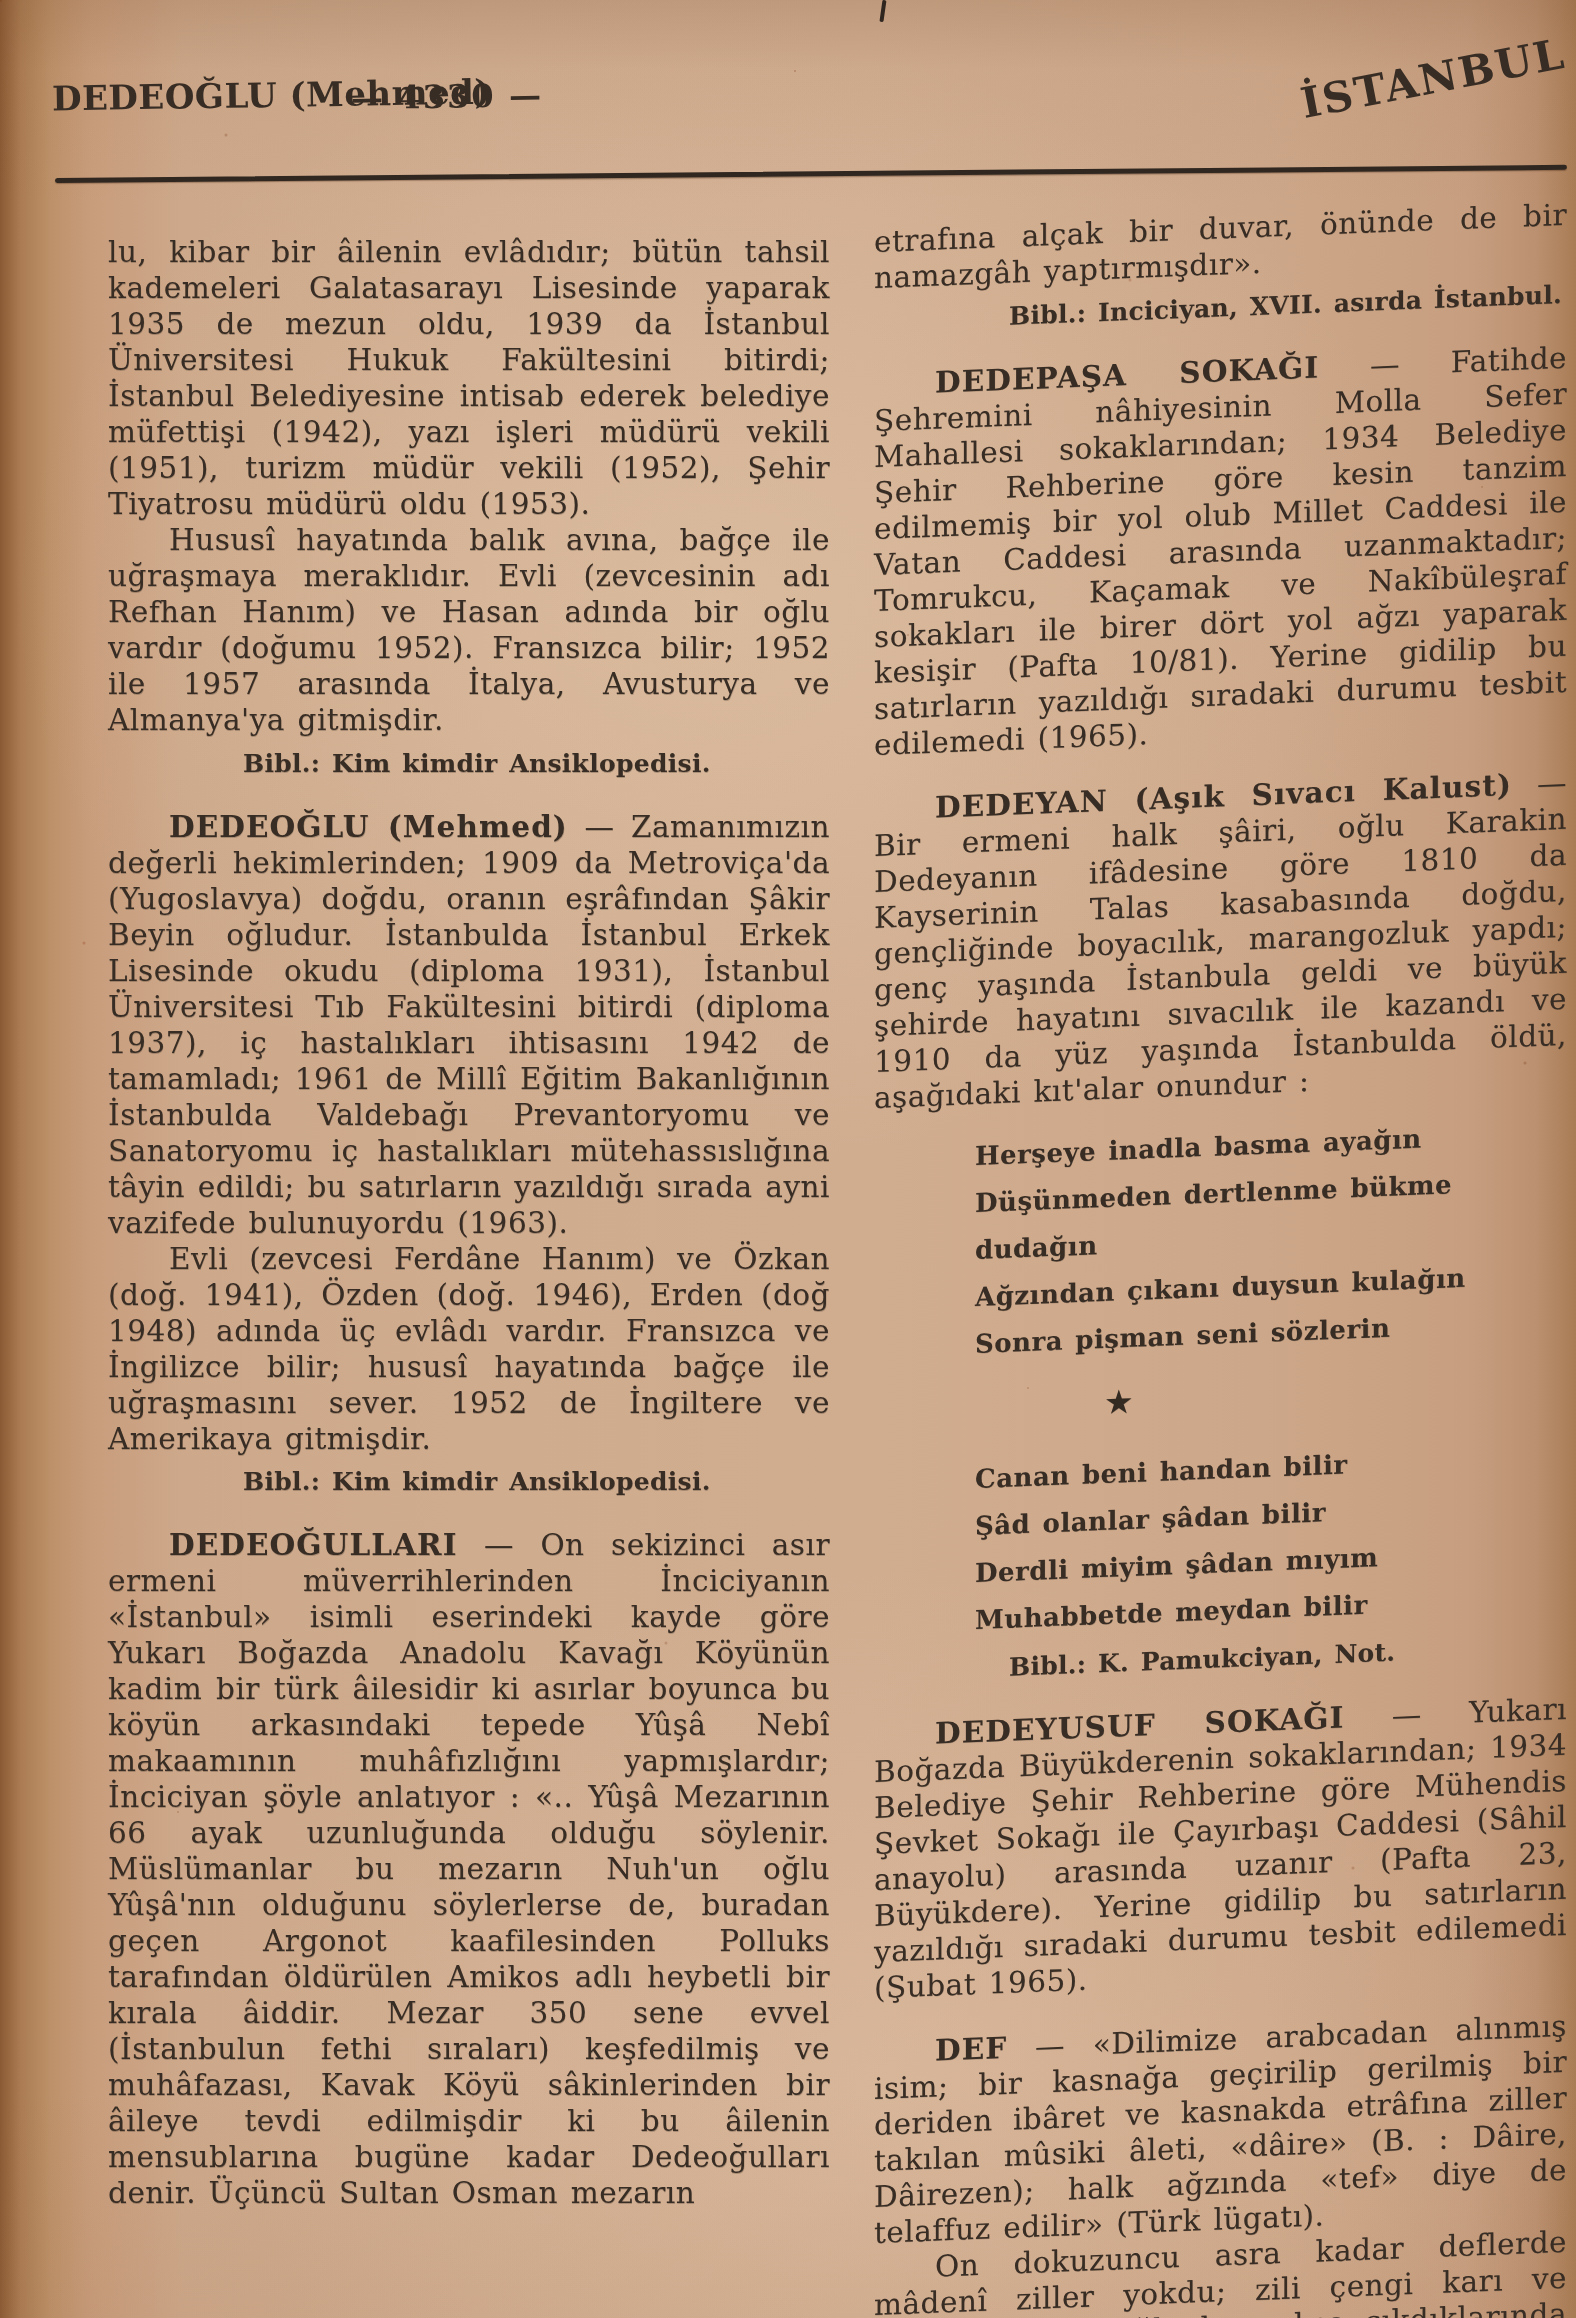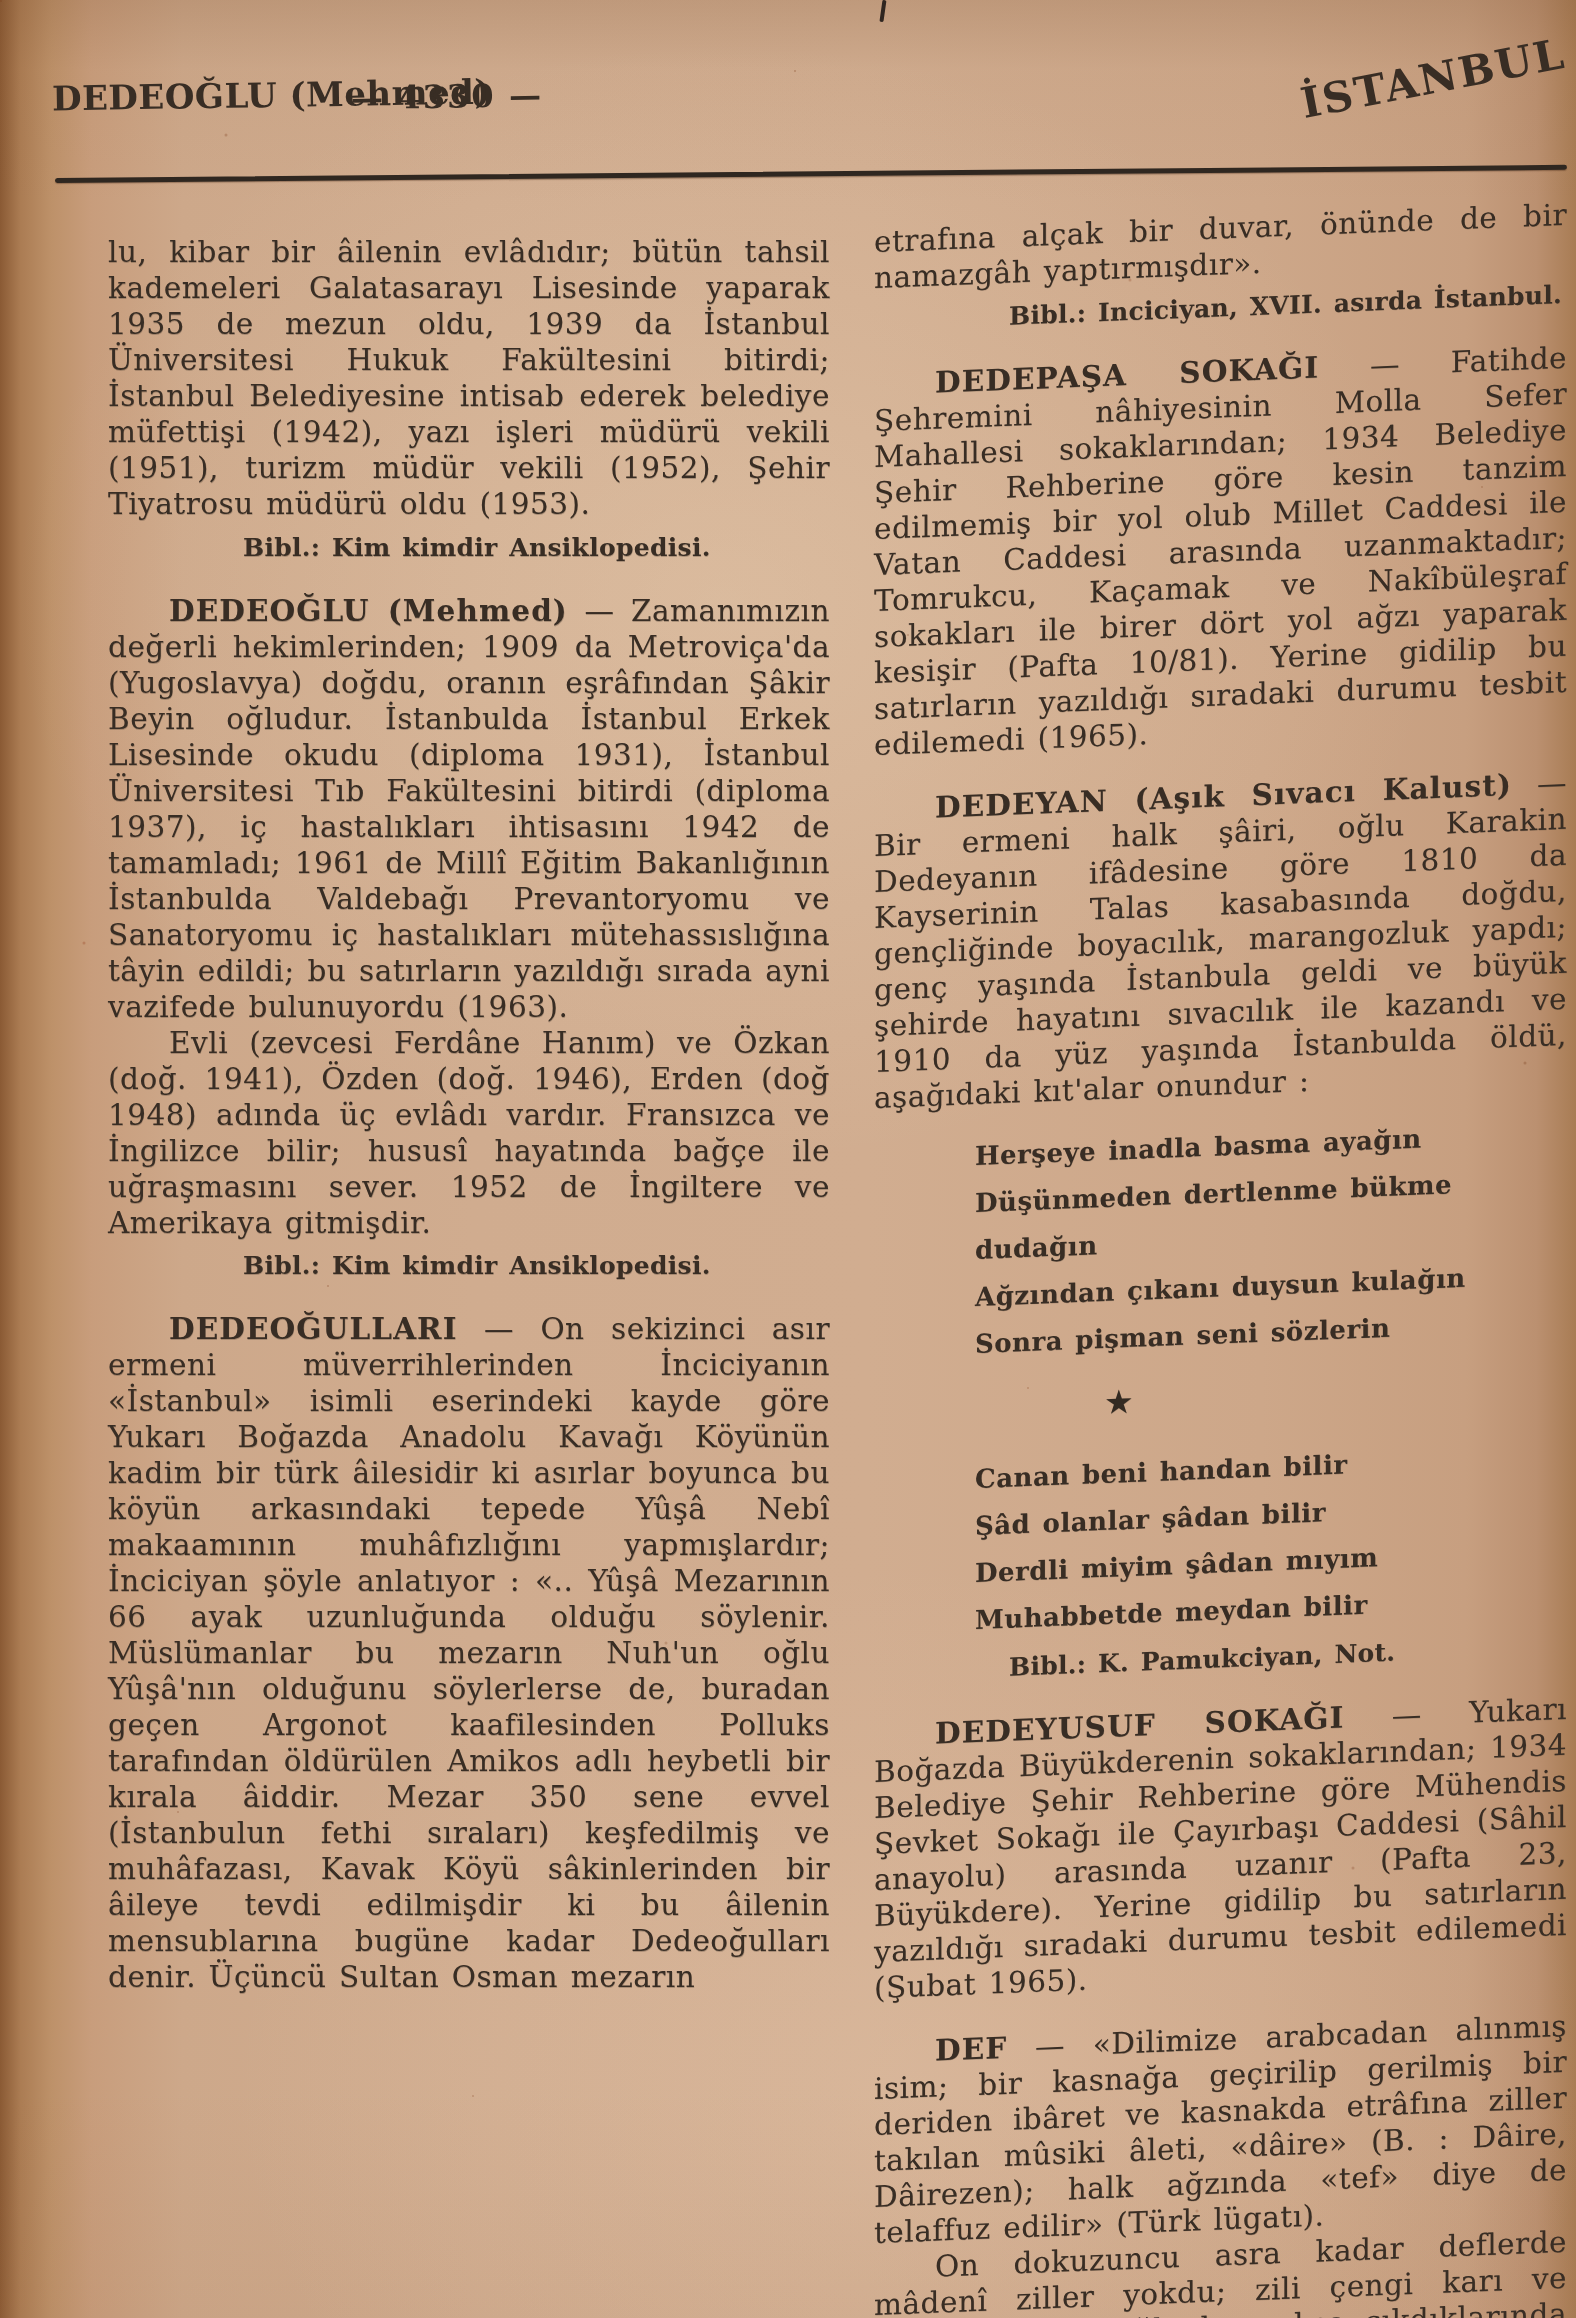--- a/index.html
+++ b/index.html
@@ -75,20 +75,21 @@
     <div class="speckles"></div>
     <div class="ink-mark"></div>
 
     <div class="head-left">DEDEOĞLU (Mehmed)</div>
     <div class="head-center">— 4330 —</div>
     <div class="head-right">İSTANBUL</div>
     <div class="rule"></div>
 
     <div class="col col-left">
         <p class="para">lu, kibar bir âilenin evlâdıdır; bütün tahsil kademeleri Galatasarayı Lisesinde yaparak 1935 de mezun oldu, 1939 da İstanbul Üniversitesi Hukuk Fakültesini bitirdi; İstanbul Belediyesine intisab ederek belediye müfettişi (1942), yazı işleri müdürü vekili (1951), turizm müdür vekili (1952), Şehir Tiyatrosu müdürü oldu (1953).</p>
+        <p class="para indent">Hususî hayatında balık avına, bağçe ile uğraşmaya meraklıdır. Evli (zevcesinin adı Refhan Hanım) ve Hasan adında bir oğlu vardır (doğumu 1952). Fransızca bilir; 1952 ile 1957 arasında İtalya, Avusturya ve Almanya'ya gitmişdir.</p>
         <p class="bibl">Bibl.: Kim kimdir Ansiklopedisi.</p>
         <p class="para entry"><b>DEDEOĞLU (Mehmed)</b> — Zamanımızın değerli hekimlerinden; 1909 da Metroviça'da (Yugoslavya) doğdu, oranın eşrâfından Şâkir Beyin oğludur. İstanbulda İstanbul Erkek Lisesinde okudu (diploma 1931), İstanbul Üniversitesi Tıb Fakültesini bitirdi (diploma 1937), iç hastalıkları ihtisasını 1942 de tamamladı; 1961 de Millî Eğitim Bakanlığının İstanbulda Valdebağı Prevantoryomu ve Sanatoryomu iç hastalıkları mütehassıslığına tâyin edildi; bu satırların yazıldığı sırada ayni vazifede bulunuyordu (1963).</p>
         <p class="para indent">Evli (zevcesi Ferdâne Hanım) ve Özkan (doğ. 1941), Özden (doğ. 1946), Erden (doğ 1948) adında üç evlâdı vardır. Fransızca ve İngilizce bilir; hususî hayatında bağçe ile uğraşmasını sever. 1952 de İngiltere ve Amerikaya gitmişdir.</p>
         <p class="bibl">Bibl.: Kim kimdir Ansiklopedisi.</p>
         <p class="para entry"><b>DEDEOĞULLARI</b> — On sekizinci asır ermeni müverrihlerinden İnciciyanın «İstanbul» isimli eserindeki kayde göre Yukarı Boğazda Anadolu Kavağı Köyünün kadim bir türk âilesidir ki asırlar boyunca bu köyün arkasındaki tepede Yûşâ Nebî makaamının muhâfızlığını yapmışlardır; İnciciyan şöyle anlatıyor : «.. Yûşâ Mezarının 66 ayak uzunluğunda olduğu söylenir. Müslümanlar bu mezarın Nuh'un oğlu Yûşâ'nın olduğunu söylerlerse de, buradan geçen Argonot kaafilesinden Polluks tarafından öldürülen Amikos adlı heybetli bir kırala âiddir. Mezar 350 sene evvel (İstanbulun fethi sıraları) keşfedilmiş ve muhâfazası, Kavak Köyü sâkinlerinden bir âileye tevdi edilmişdir ki bu âilenin mensublarına bugüne kadar Dedeoğulları denir. Üçüncü Sultan Osman mezarın</p>
       </div>
     <div class="col col-right">
         <p class="para">etrafına alçak bir duvar, önünde de bir namazgâh yaptırmışdır».</p>
         <p class="bibl">Bibl.: Inciciyan, XVII. asırda İstanbul.</p>
         <p class="para entry"><b>DEDEPAŞA SOKAĞI</b> — Fatihde Şehremini nâhiyesinin Molla Sefer Mahallesi sokaklarından; 1934 Belediye Şehir Rehberine göre kesin tanzim edilmemiş bir yol olub Millet Caddesi ile Vatan Caddesi arasında uzanmaktadır; Tomrukcu, Kaçamak ve Nakîbüleşraf sokakları ile birer dört yol ağzı yaparak kesişir (Pafta 10/81). Yerine gidilip bu satırların yazıldığı sıradaki durumu tesbit edilemedi (1965).</p>

